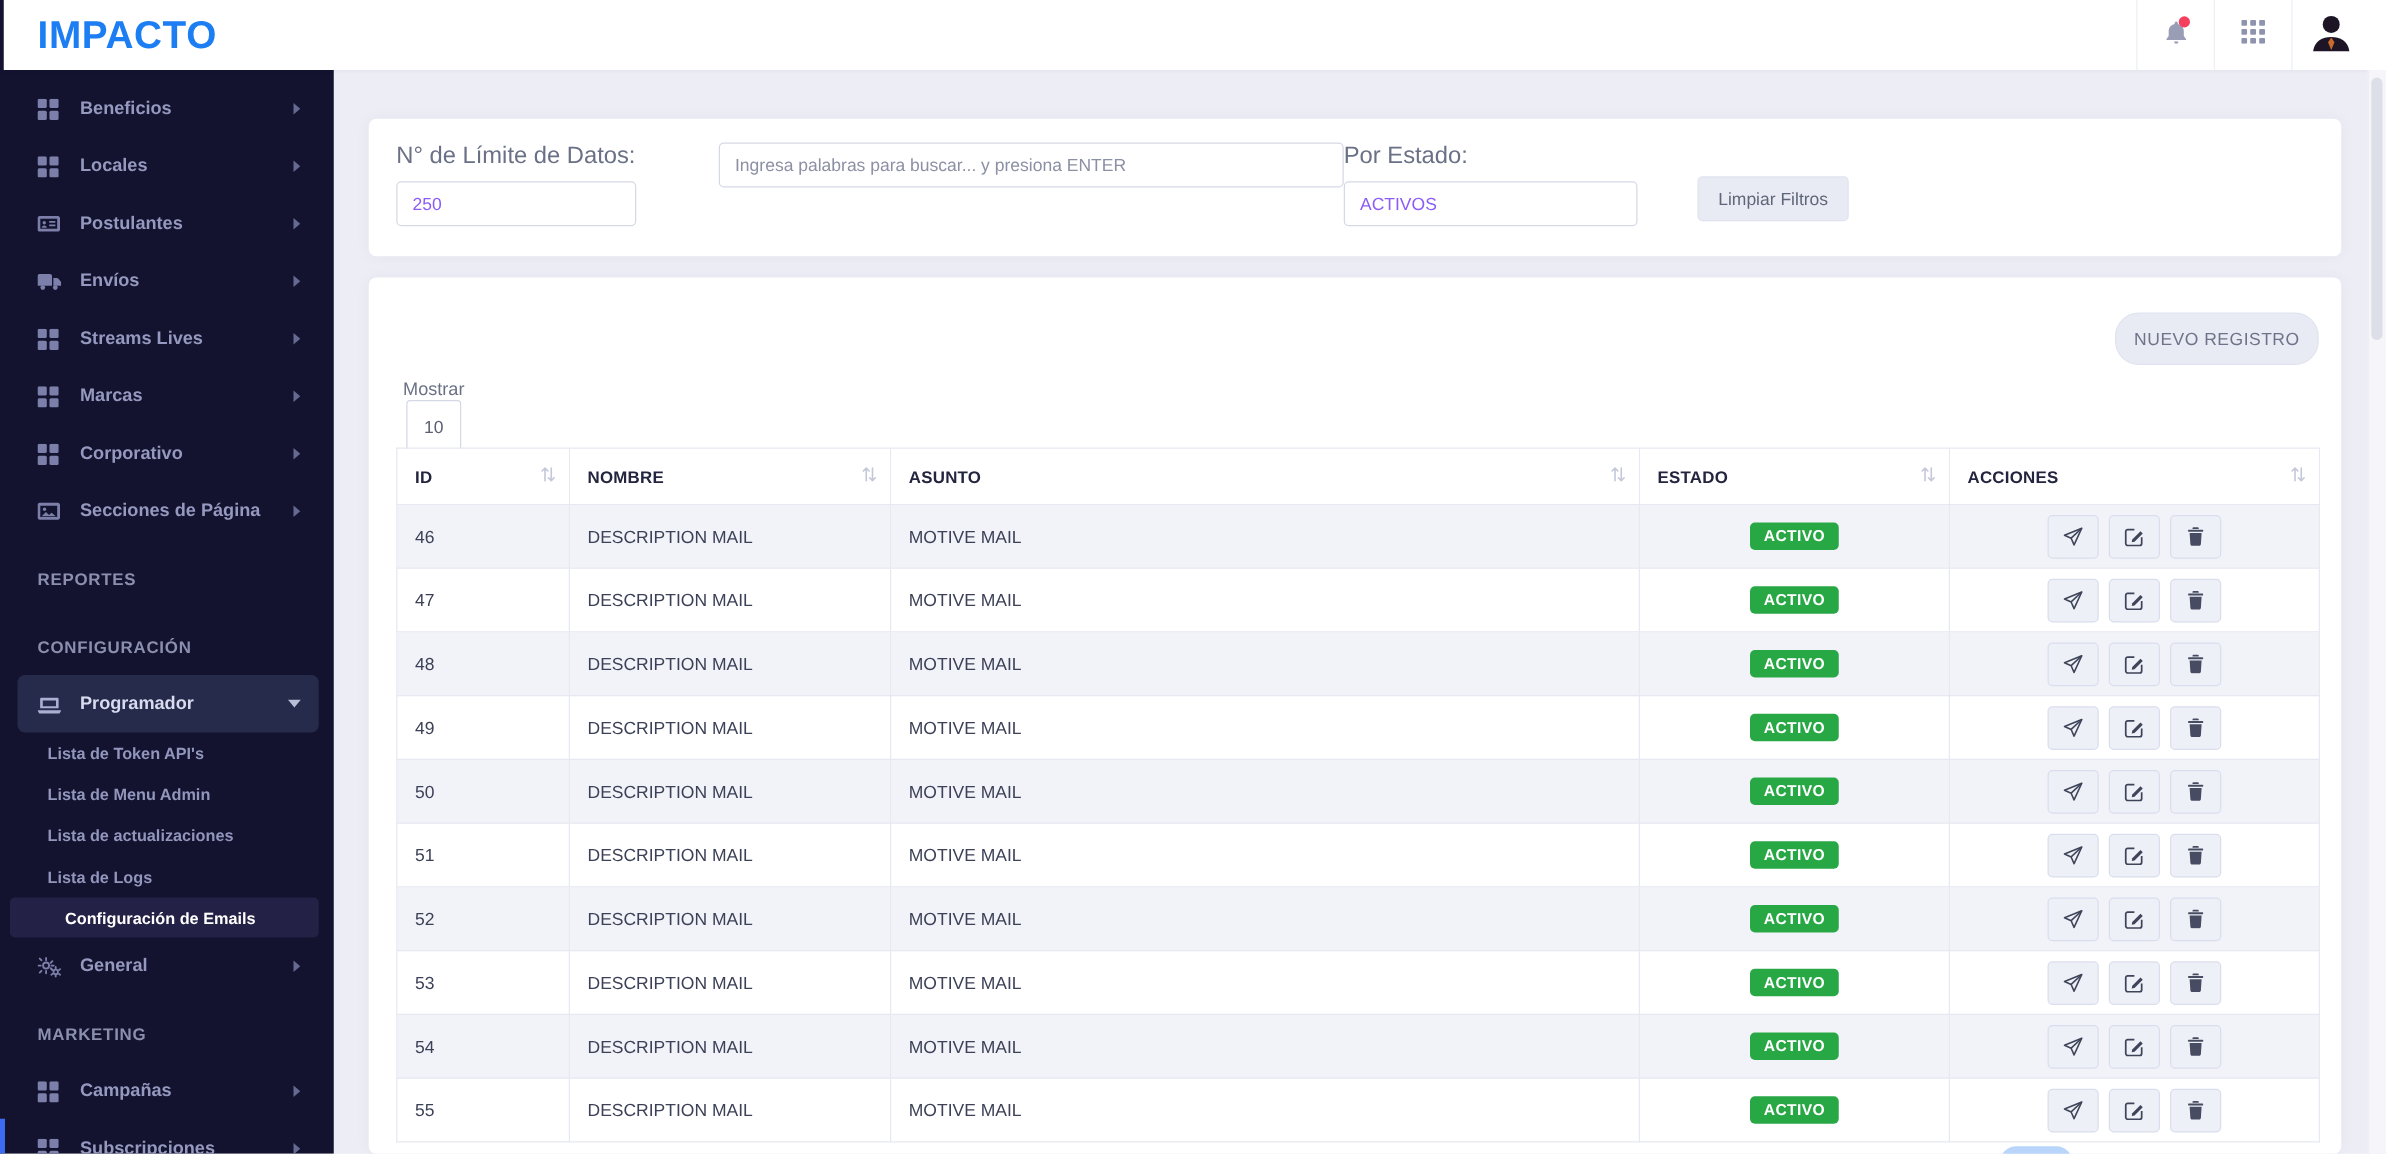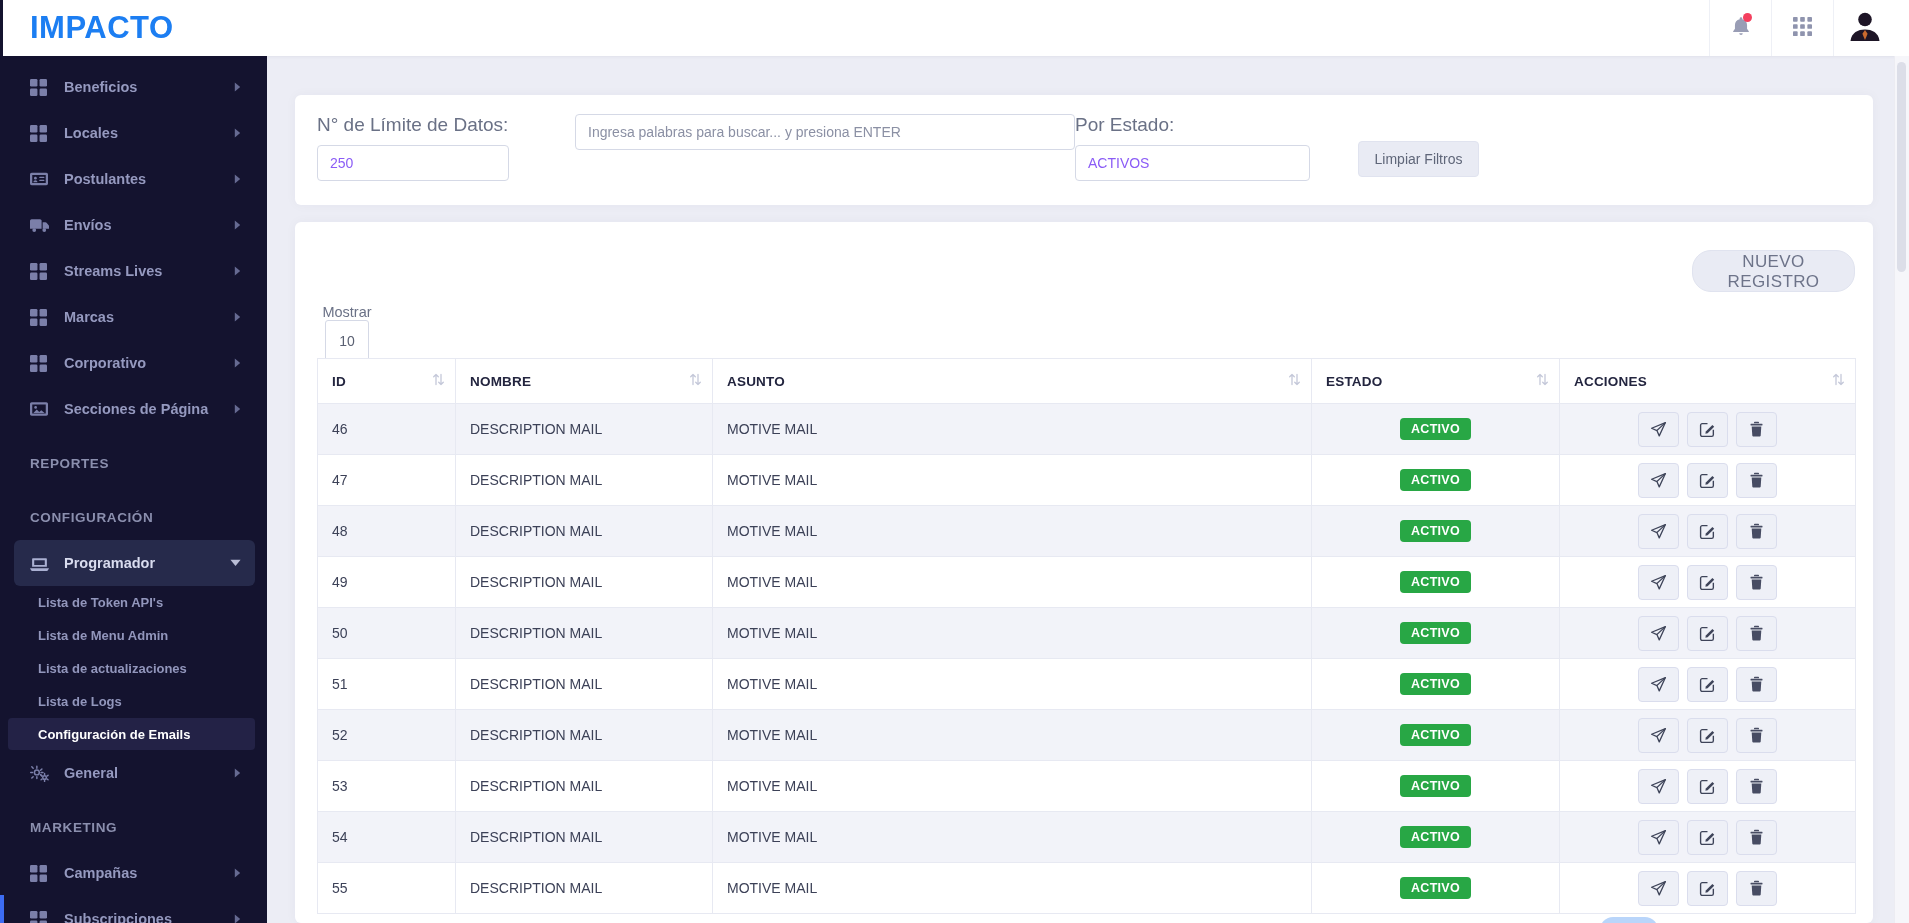--- a/index.html
+++ b/index.html
@@ -27,37 +27,37 @@
   .sb-item.active-parent{background:#262a4b;border-radius:6px;margin:0 12px 0 14px;
     padding-left:16px;color:#d9dcef;}
   .sb-item.active-parent .sb-icon{color:#aab0d2;}
   .sb-item.active-parent .sb-chev{right:14px;color:#b9bdd6;}
   .sb-section{height:46px;display:flex;align-items:center;padding-left:30px;margin-top:8px;
     color:#8b8fae;font-size:13.5px;font-weight:700;letter-spacing:.6px;}
   .sb-sub{height:33px;display:flex;align-items:center;padding-left:38px;
     color:#9296bc;font-size:13px;font-weight:600;cursor:pointer;}
   .sb-sub:first-of-type{margin-top:6px;}
   .sb-sub.active{background:#232246;border-radius:4px;margin:0 12px 0 8px;
-    padding-left:30px;color:#ffffff;font-weight:700;height:32px;}
+    padding-left:44px;color:#ffffff;font-weight:700;height:32px;}
   .sb-scroll{position:absolute;left:0;bottom:0;width:4px;height:28px;background:#3d6cf2;}
   
   .main{position:absolute;left:267px;top:56px;width:1628px;height:867px;}
   .card{position:absolute;background:#fff;border-radius:6px;box-shadow:0 0 12px rgba(30,30,70,.04);}
   .filter-card{left:28px;top:39px;width:1578px;height:110px;}
   .fgroup{position:absolute;top:19px;}
   .flabel{display:block;font-size:19px;color:#6a7186;margin-bottom:9px;}
   .finput{box-sizing:border-box;height:36px;border:1px solid #d5d9e6;border-radius:4px;
     padding:0 12px;font-size:14px;color:#8b5cf6;font-family:"Liberation Sans",sans-serif;
     background:#fff;outline:none;width:100%;}
   .finput::placeholder{color:#8b90a4;}
   .btn-light{box-sizing:border-box;background:#e9ebf4;border:1px solid #e0e3ef;border-radius:4px;
     color:#5f6679;font-size:14px;font-family:"Liberation Sans",sans-serif;cursor:pointer;}
   .main-card{left:28px;top:166px;width:1578px;height:701px;}
   .btn-new{position:absolute;top:28px;right:18px;width:163px;height:42px;
-    font-size:17px;color:#6d7389;letter-spacing:.4px;border-radius:19px;}
+    font-size:14px;color:#6d7389;letter-spacing:.4px;border-radius:19px;}
   .show-row{position:absolute;left:22px;top:82px;display:flex;align-items:center;
     font-size:14.5px;color:#6a7186;flex-direction:column;}
   .show-input{width:44px;height:42px;margin:0 8px;text-align:center;border:1px solid #d5d9e6;
     border-radius:3px;font-size:14px;color:#5a6072;box-sizing:border-box;
     font-family:"Liberation Sans",sans-serif;outline:none;}
   
   table.data{position:absolute;left:22px;top:136px;width:1538px;border-collapse:collapse;table-layout:fixed;}
   table.data th,table.data td{border:1px solid #e7e9f2;}
   table.data th{height:44px;text-align:left;padding:0 14px;font-size:13.5px;color:#23253f;
     font-weight:700;letter-spacing:.2px;position:relative;background:#fff;cursor:pointer;}

